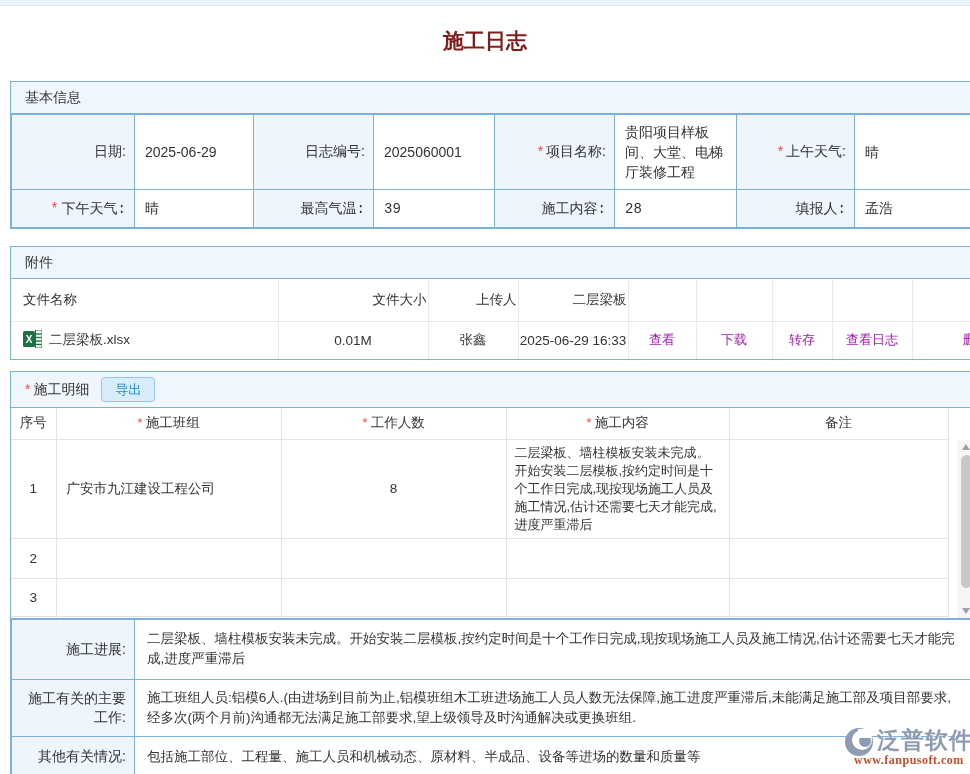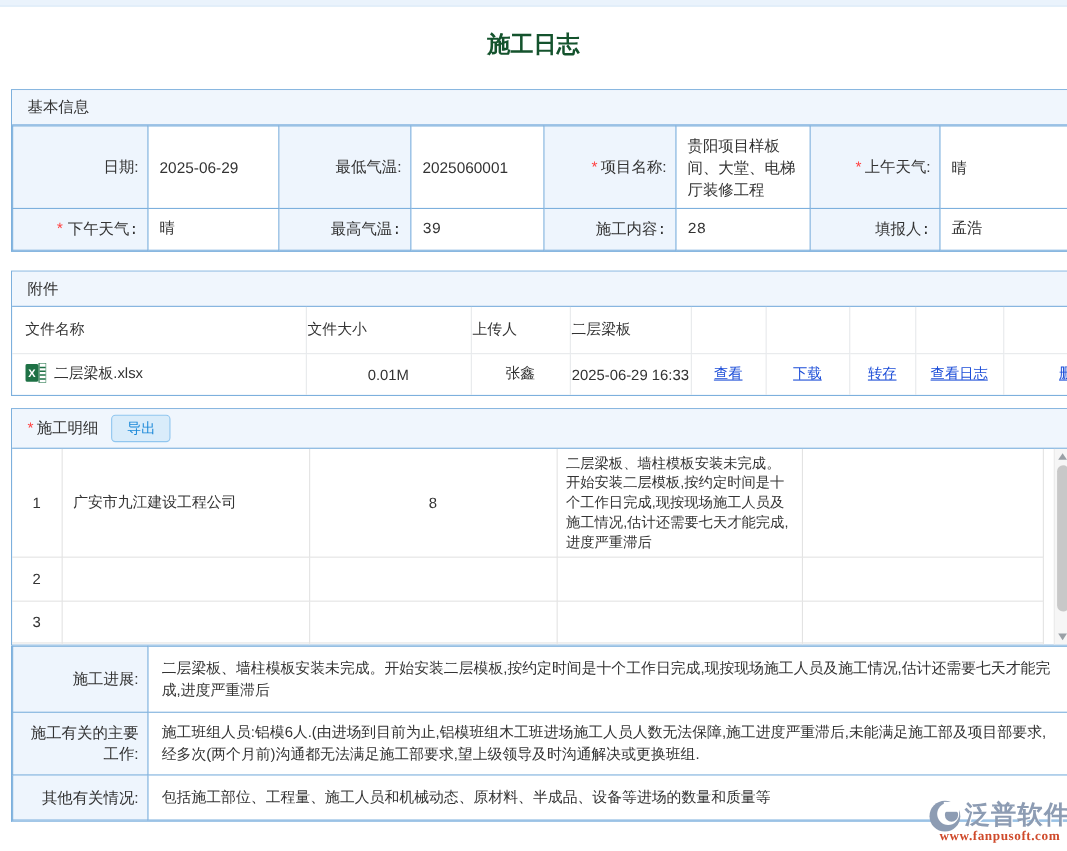--- a/index.html
+++ b/index.html
@@ -4,21 +4,21 @@
 <style>
   html,body{margin:0;padding:0;}
   body{
     width:970px;height:774px;overflow:hidden;position:relative;
     background:#fff;color:#333;
     font-family:"Liberation Sans","DejaVu Sans",sans-serif;
     font-size:14px;
   }
   .topbar{height:5px;background:#eaf3fc;border-bottom:1px solid #d9e9f7;}
   .page-title{
-    width:970px;text-align:center;font-size:21px;font-weight:bold;color:#14532d;
+    width:970px;text-align:center;font-size:21px;font-weight:bold;color:#7f1d1d;
     margin:20px 0 0;height:30px;line-height:30px;
   }
   .panel{margin-left:10px;border:1px solid #7db0dd;background:#fff;box-sizing:border-box;}
   .panel-header{
     background:#f0f6fd;border-bottom:1px solid #7db0dd;
     padding:7px 14px;font-size:14px;color:#333;line-height:17px;
   }
   table{border-collapse:collapse;table-layout:fixed;}
   td,th{box-sizing:border-box;font-weight:normal;}
 
@@ -33,25 +33,25 @@
   .req{color:#ff4040;margin-right:3px;}
 
   
   .panel.attach{margin-top:17px;width:1029px;}
   .att-table{width:1028px;font-size:13.5px;}
   .att-table td{border:1px solid #e7e9ec;}
   .att-table tr td:first-child{border-left:none;}
   .att-table tr td:last-child{border-right:none;}
   .att-table tr:first-child td{border-top:none;margin-top:40px;}
   .att-table tr:last-child td{border-bottom:none;}
-  .att-table .hrow td{height:42px;text-align:left;color:#333;}
+  .att-table .hrow td{height:42px;text-align:right;color:#333;}
   .att-table .drow td{height:38px;text-align:center;}
   .att-table td.fname{text-align:left;padding-left:12px;}
   .file-cell{display:flex;align-items:center;gap:7px;}
-  a.link{color:#1d4ed8;text-decoration:underline;font-size:13px;cursor:pointer;text-align:center;}
+  a.link{color:#a21caf;font-size:13px;cursor:pointer;text-align:center;}
 
   
   .panel.detail{margin-top:11px;width:1029px;}
   .detail-headerbar{display:flex;align-items:center;gap:12px;background:#f0f6fd;
     border-bottom:1px solid #7db0dd;padding:5px 14px;height:25px;}
   .btn-export{
     background:#d9ecfa;border:1px solid #90c6ef;color:#1a88d8;border-radius:4px;
     font-size:13px;padding:3px 13px;line-height:17px;cursor:pointer;
     font-family:"Liberation Sans","DejaVu Sans",sans-serif;
   }
@@ -110,21 +110,21 @@
         <col style="width:121px">
       <col style="width:120px">
         <col style="width:122px">
         <col style="width:118px">
         <col style="width:182px">
     </colgroup>
     <tbody>
         <tr class="row-tall">
       <td class="lbl"><span>日期:</span></td>
       <td class="val">2025-06-29</td>
-      <td class="lbl"><span>最低气温:</span></td>
+      <td class="lbl"><span>日志编号:</span></td>
       <td class="val">2025060001</td>
       <td class="lbl"><span class="req">*</span><span>项目名称:</span></td>
       <td class="val">贵阳项目样板间、大堂、电梯厅装修工程</td>
       <td class="lbl"><span class="req">*</span><span>上午天气:</span></td>
       <td class="val">晴</td>
     </tr>
     <tr class="row-short">
       <td class="lbl"><span class="req">*</span><span>下午天气:</span></td>
       <td class="val">晴</td>
       <td class="lbl"><span>最高气温:</span></td>
@@ -195,20 +195,38 @@
 </div>
 
 <div class="panel detail">
   <div class="detail-headerbar">
     <span>
       <span class="req">*</span><span>施工明细</span>
     </span>
     <button class="btn-export">导出</button>
   </div>
 
+  <table class="det-table">
+    <colgroup>
+        <col style="width:45px">
+        <col style="width:225px">
+        <col style="width:225px">
+        <col style="width:223px">
+        <col style="width:219px">
+      </colgroup>
+    <tbody>
+        <tr class="dh">
+      <td>序号</td>
+      <td><span class="req">*</span><span>施工班组</span></td>
+      <td><span class="req">*</span><span>工作人数</span></td>
+      <td><span class="req">*</span><span>施工内容</span></td>
+      <td>备注</td>
+    </tr>
+  </tbody>
+    </table>
 
   <div class="det-scroll">
     <table class="det-table">
       <colgroup>
           <col style="width:45px">
           <col style="width:225px">
           <col style="width:225px">
           <col style="width:223px">
           <col style="width:219px">
         </colgroup>

